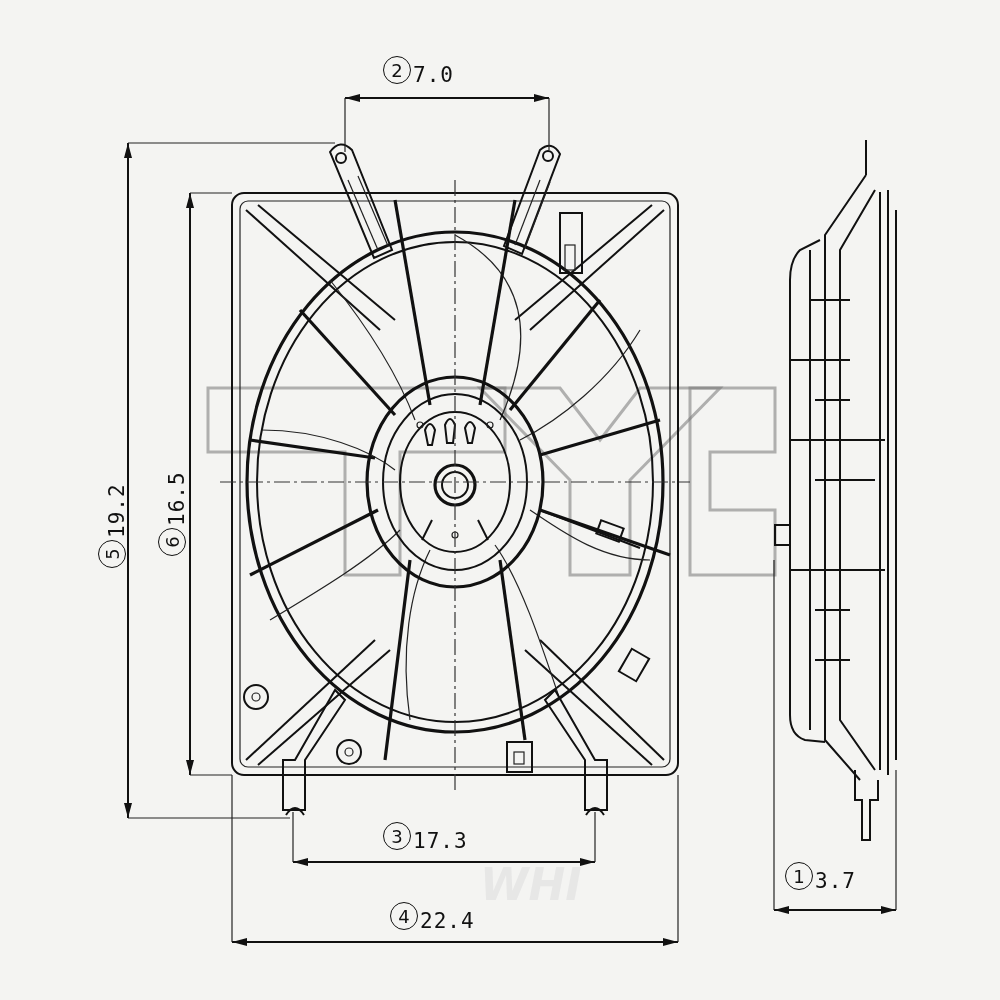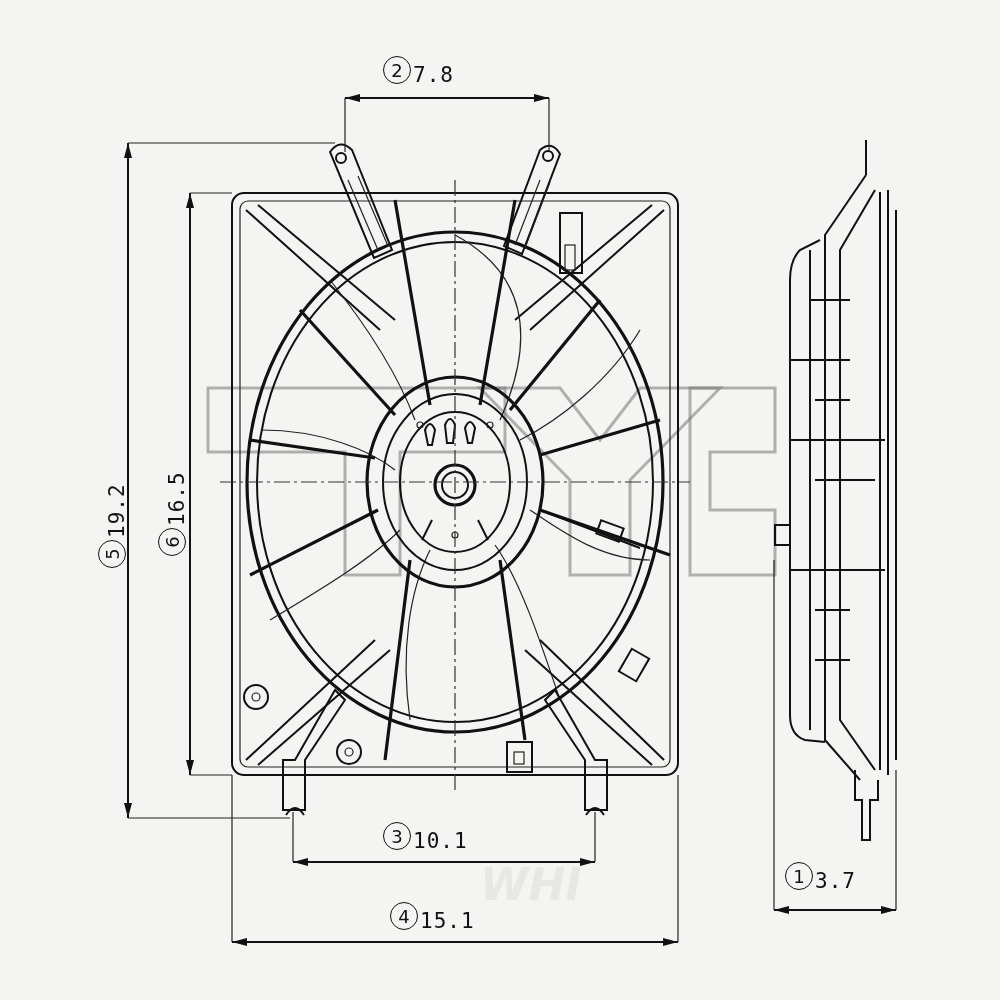--- a/index.html
+++ b/index.html
@@ -188,40 +188,40 @@
   </g>
 
   <g>
     <text x="480" y="900" font-family="DejaVu Sans, sans-serif" font-size="44" font-style="italic" font-weight="bold" fill="#e2e2e2" opacity="0.7">WHI</text>
   </g>
 </svg>
 
 <div class="label-layer">
   <div class="dim-label" style="left:383px; top:56px;">
     <span class="circ">2</span>
-    <span class="val">7.8</span>
+    <span class="val">7.0</span>
   </div>
 
   <div class="dim-label vert" style="left:98px; top:568px;">
     <span class="circ">5</span>
     <span class="val">19.2</span>
   </div>
 
   <div class="dim-label vert" style="left:158px; top:556px;">
     <span class="circ">6</span>
     <span class="val">16.5</span>
   </div>
 
   <div class="dim-label" style="left:383px; top:822px;">
     <span class="circ">3</span>
-    <span class="val">10.1</span>
+    <span class="val">17.3</span>
   </div>
 
   <div class="dim-label" style="left:390px; top:902px;">
     <span class="circ">4</span>
-    <span class="val">15.1</span>
+    <span class="val">22.4</span>
   </div>
 
   <div class="dim-label" style="left:785px; top:862px;">
     <span class="circ">1</span>
     <span class="val">3.7</span>
   </div>
 </div>
 
 </body></html>

